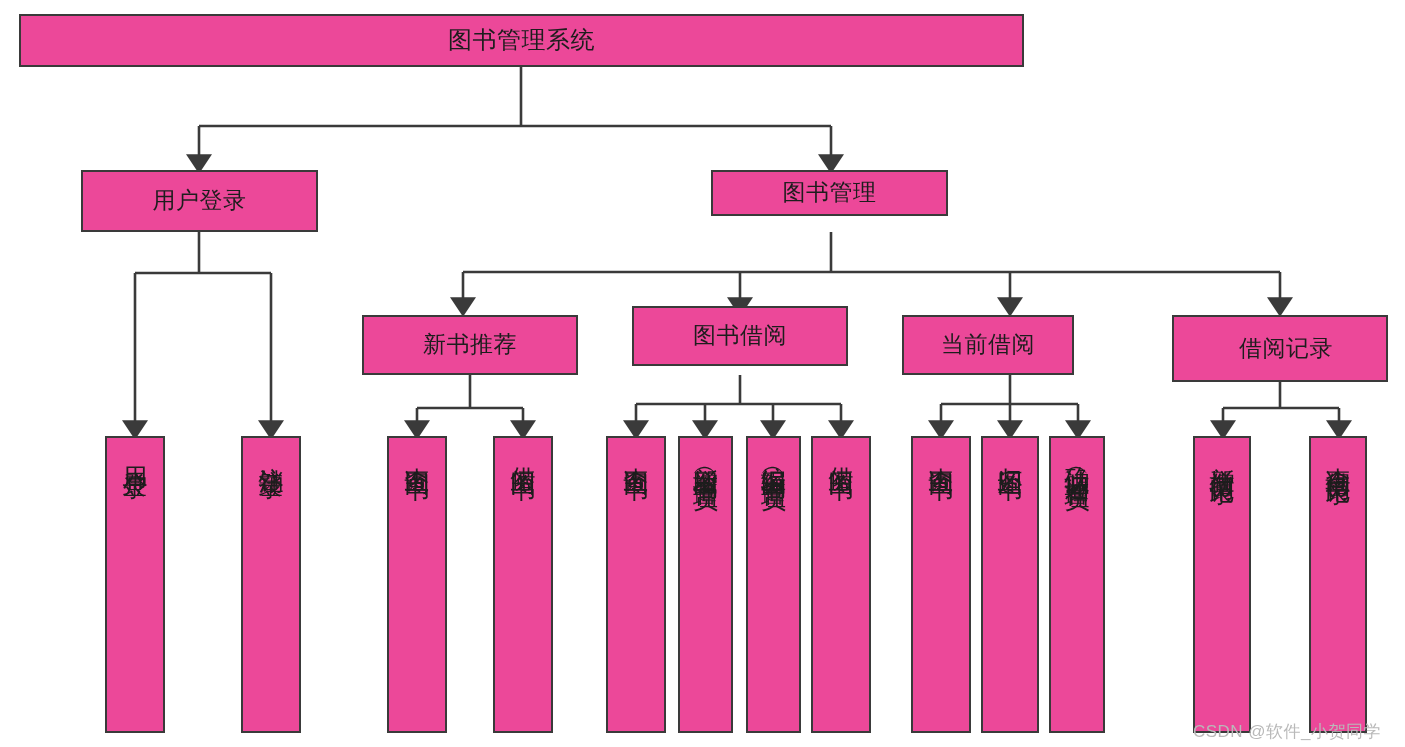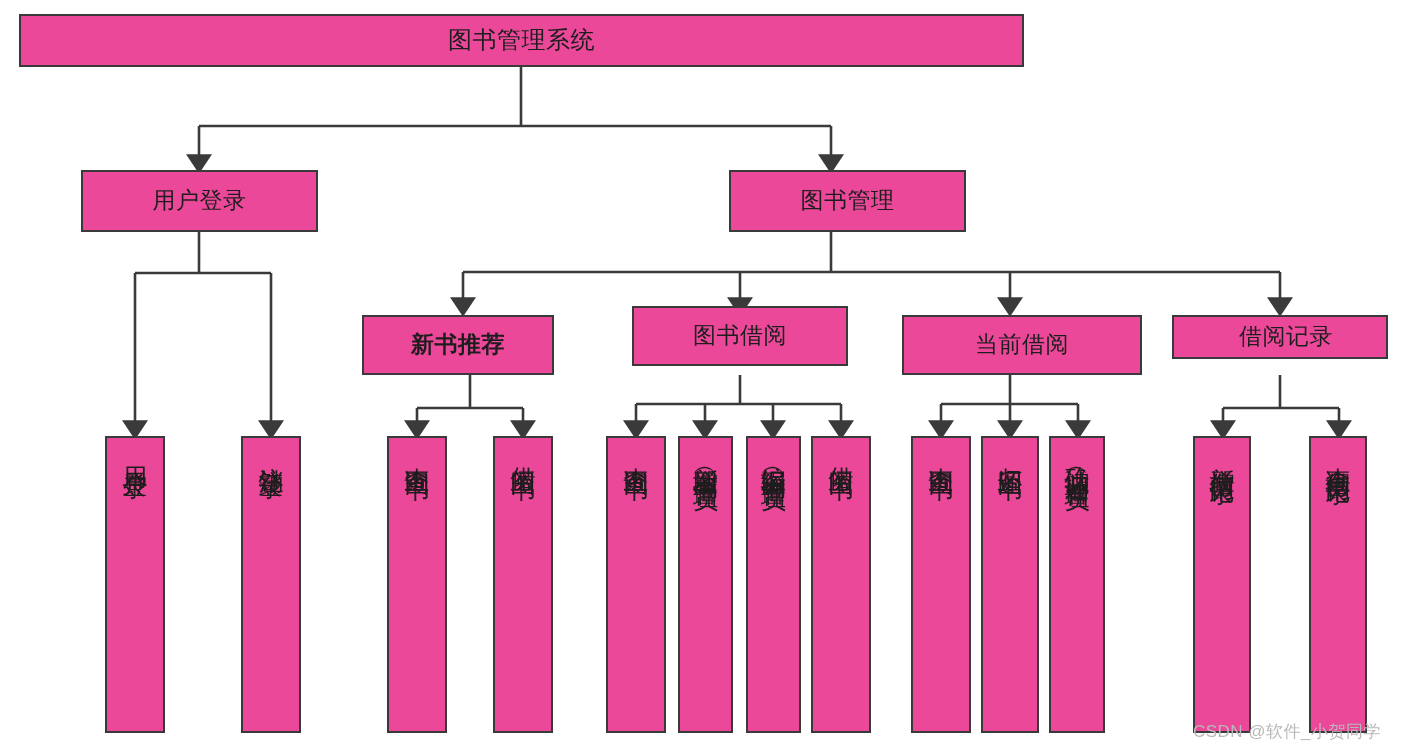--- a/index.html
+++ b/index.html
@@ -134,37 +134,37 @@
   </svg>
 
   <div class="node horiz root" style="left:19px; top:14px; width:1005px; height:53px;">
     <span class="label">图书管理系统</span>
   </div>
 
   <div class="node horiz" style="left:81px; top:170px; width:237px; height:62px;">
     <span class="label">用户登录</span>
   </div>
 
-  <div class="node horiz" style="left:711px; top:170px; width:237px; height:62px;margin-left:18px;">
+  <div class="node horiz" style="left:711px; top:170px; width:237px; height:46px;">
     <span class="label">图书管理</span>
   </div>
 
-  <div class="node horiz" style="left:362px; top:315px; width:192px; height:60px;font-weight:bold;">
+  <div class="node horiz" style="left:362px; top:315px; width:216px; height:60px;">
     <span class="label">新书推荐</span>
   </div>
 
   <div class="node horiz" style="left:632px; top:306px; width:216px; height:60px;">
     <span class="label">图书借阅</span>
   </div>
 
-  <div class="node horiz" style="left:902px; top:315px; width:240px; height:60px;">
+  <div class="node horiz" style="left:902px; top:315px; width:172px; height:60px;">
     <span class="label">当前借阅</span>
   </div>
 
-  <div class="node horiz" style="left:1172px; top:315px; width:216px; height:44px;padding-left:12px;">
+  <div class="node horiz" style="left:1172px; top:315px; width:216px; height:67px;padding-left:12px;">
     <span class="label">借阅记录</span>
   </div>
 
   <div class="node vert" style="left:105px; top:436px; width:60px; height:297px;">
     <span class="label">用户登录</span>
   </div>
 
   <div class="node vert" style="left:241px; top:436px; width:60px; height:297px;">
     <span class="label">注销登录</span>
   </div>

